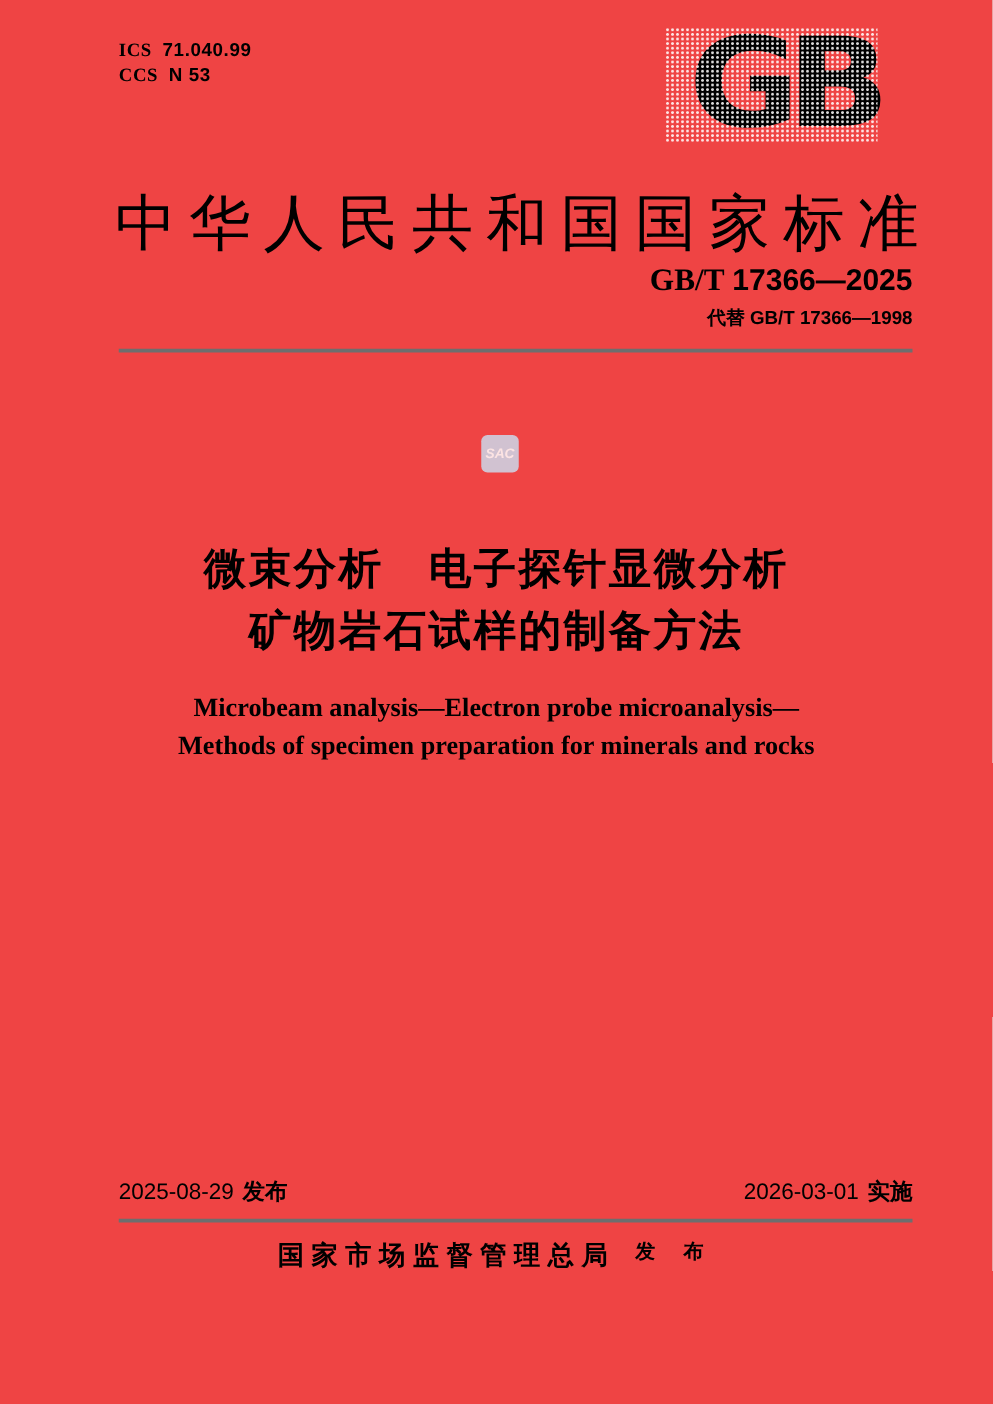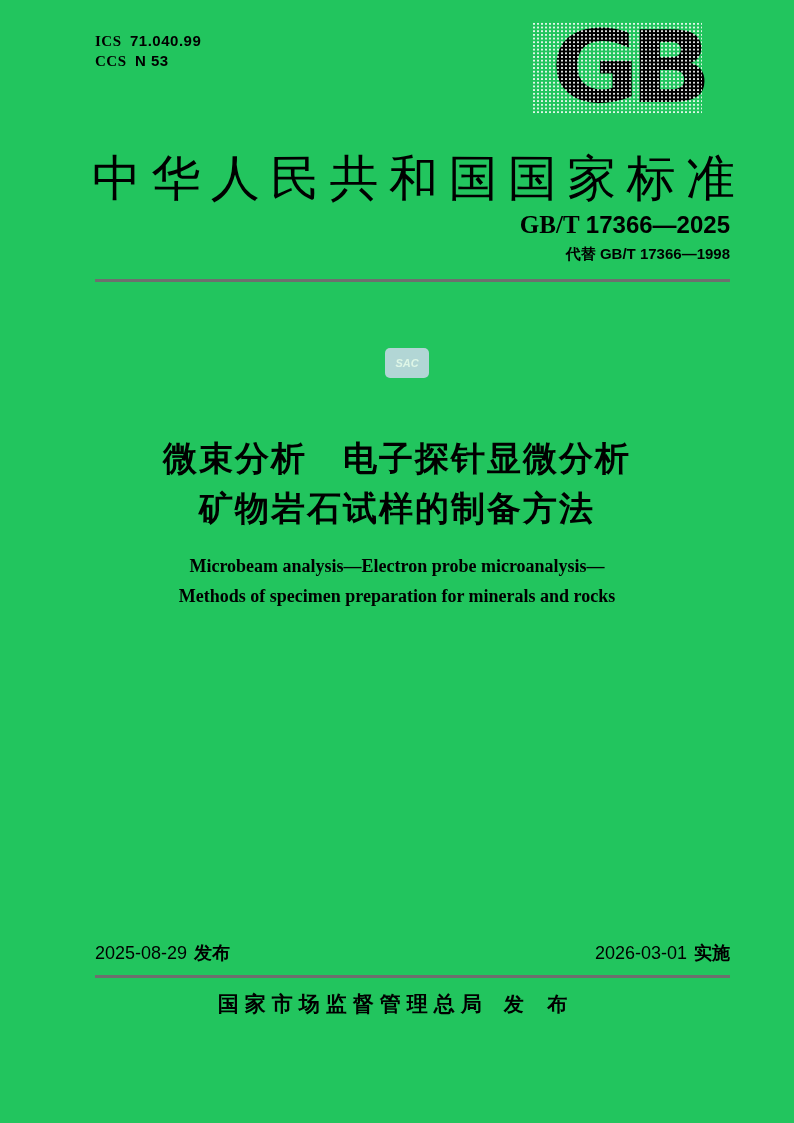--- a/index.html
+++ b/index.html
@@ -1,20 +1,20 @@
 <!DOCTYPE html>
 <html><head>
 <meta charset="utf-8">
 <style>
   html,body{margin:0;padding:0;background:#e8e8e8;}
   .page{
     position:relative;
     width:794px;height:1123px;
     margin:0 auto;
-    background:#22c55e;
+    background:#ef4444;
     font-family:"Liberation Serif", serif;
     color:#000;
     overflow:hidden;
   }
   
   .codes{
     position:absolute;left:95px;top:31px;
     font-size:15px;line-height:19px;font-weight:bold;
     font-family:"Liberation Serif", serif;
     letter-spacing:.5px;
@@ -55,37 +55,37 @@
     position:absolute;right:64px;top:245px;
     font-size:15px;font-weight:bold;text-align:right;
     font-family:"Liberation Sans", sans-serif;
   }
   .rule{position:absolute;left:95px;right:64px;background:#6e6e6e;}
   .rule-top{top:279px;height:3px;}
   .rule-bottom{top:975px;height:3px;}
   
   .sac{
     position:absolute;left:50%;top:348px;
-    width:44px;height:30px;margin-left:-12px;
+    width:30px;height:30px;margin-left:-12px;
     background:#ccd9ea;border-radius:5px;
     display:flex;align-items:center;justify-content:center;
     color:#ffffff;font-family:"Liberation Sans", sans-serif;
     font-style:italic;font-weight:bold;font-size:11px;
     letter-spacing:0;opacity:.85;
   }
   
   .title-zh{
     position:absolute;left:0;top:433px;width:100%;
     text-align:center;font-weight:bold;font-size:34px;line-height:50px;
-    font-family:Liberation Sans, sans-serif;
+    font-family:Liberation Mono, monospace;
     letter-spacing:2px;
   }
   .title-en{
     position:absolute;left:0;top:551px;width:100%;
-    text-align:center;font-weight:bold;font-size:18px;line-height:30px;
+    text-align:center;font-weight:bold;font-size:21px;line-height:30px;
     font-family:"Liberation Serif", serif;
   }
   
   .date-row{
     position:absolute;left:95px;right:64px;top:941px;
     display:flex;justify-content:space-between;
     font-family:"Liberation Sans", sans-serif;
     font-size:18px;
     align-items:flex-end;
   }
@@ -95,21 +95,21 @@
     position:absolute;left:0;top:991px;width:100%;
     display:flex;justify-content:center;
   }
   .issuer-lines{
     font-family:"Liberation Serif", serif;
     font-weight:bold;font-size:21px;line-height:27px;
     letter-spacing:6px;text-align:justify;text-align-last:justify;
   }
   .publish-label{
     font-family:"Liberation Sans", sans-serif;
-    font-weight:bold;font-size:20px;
+    font-weight:bold;font-size:16px;
     margin-left:16px;letter-spacing:9px;white-space:nowrap;
   }
 </style>
 </head>
 <body>
 
 <div class="page">
 
   <div class="codes">
     <div><span>ICS</span>&nbsp;&nbsp;<span class="num">71.040.99</span></div>

